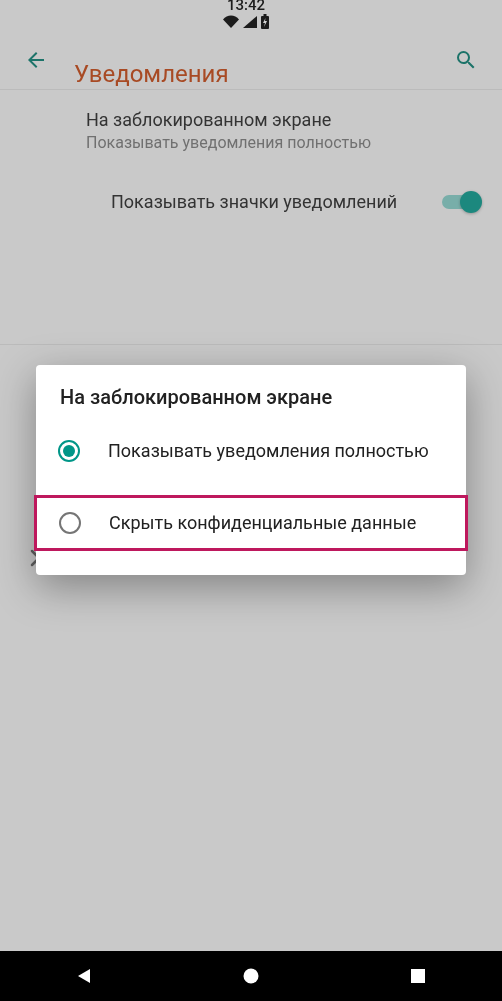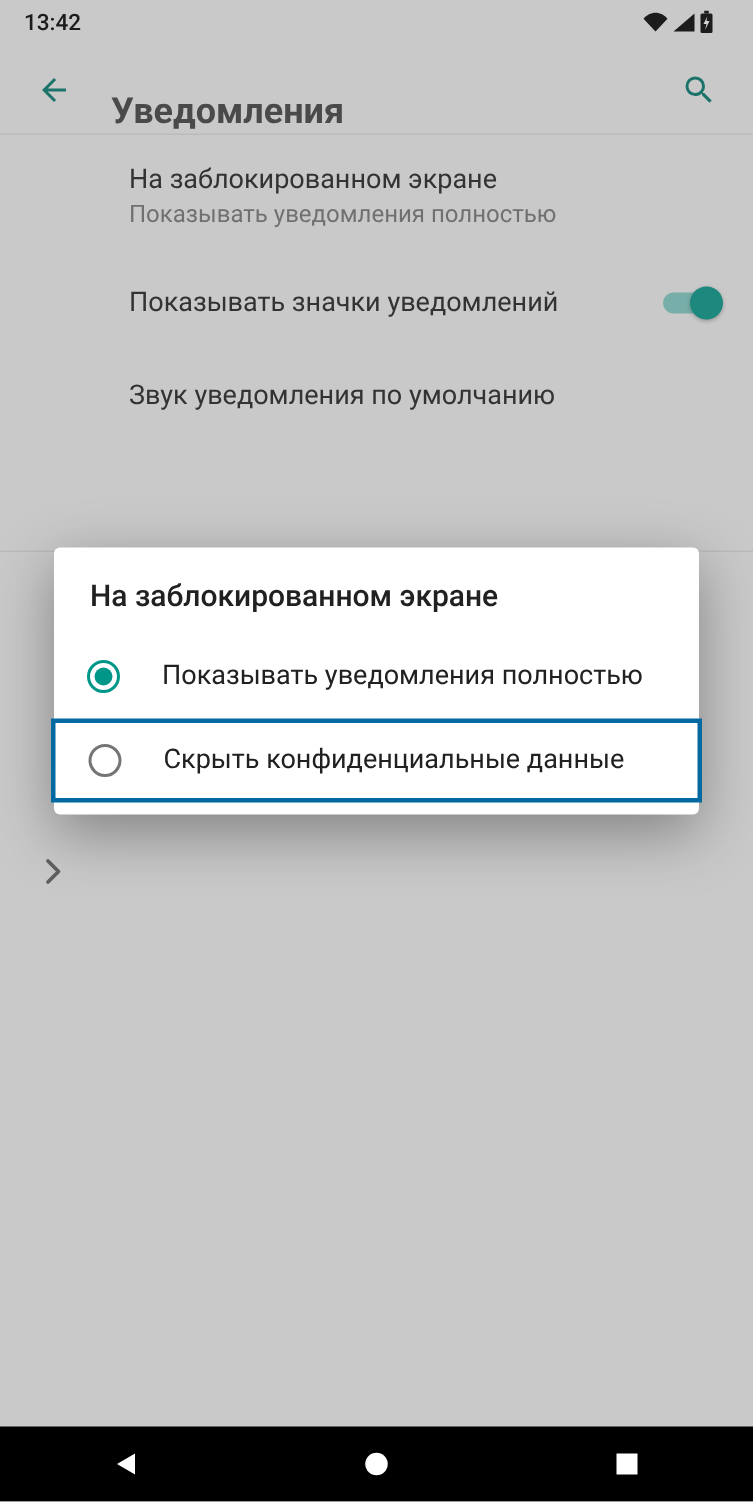--- a/index.html
+++ b/index.html
@@ -23,26 +23,27 @@
       background: rgba(100,100,100,0.28);
       z-index: 5;
     }
     
     .statusbar {
       position: absolute;
       top: 0; left: 0; right: 16px;
       height: 30px;
       display: flex;
       align-items: center;
-      justify-content: space-between;
+      justify-content: flex-end;
       padding: 0 10px 0 16px;
       color: #000;
       font-size: 15px;
       font-weight: 500;
       z-index: 2;
+      flex-direction: column;
     }
     .status-right { display: flex; align-items: center; gap: 2px; }
     .status-right svg { display: block; }
     
     .appbar {
       position: absolute;
       top: 30px; left: 0; right: 0;
       height: 60px;
       display: flex;
       align-items: center;
@@ -50,23 +51,23 @@
       border-bottom: 1px solid #ddd;
       z-index: 2;
     }
     .back-btn {
       width: 40px; height: 40px;
       display: flex; align-items: center; justify-content: center;
       color: #00796b;
       margin-right: 18px;
     }
     .appbar-title {
-      color: #404040;
+      color: #c2410c;
       font-size: 24px;
-      font-weight: 700;
+      font-weight: 400;
       flex: 1;
       margin-top: 28px;
     }
     .search-btn {
       width: 40px; height: 40px;
       display: flex; align-items: center; justify-content: center;
       color: #00796b;
     }
     
     .content {
@@ -84,21 +85,21 @@
       line-height: 1.3;
     }
     .setting-sub {
       font-size: 16px;
       color: #757575;
       margin-top: 2px;
     }
     .switch-row {
       display: flex;
       align-items: center;
-      padding: 20px 20px 20px 86px;
+      padding: 20px 20px 20px 111px;
     }
     .switch-row .setting-title { flex: 1; }
     .switch {
       width: 40px; height: 22px;
       position: relative;
     }
     .switch-track {
       position: absolute;
       top: 4px; left: 0;
       width: 34px; height: 14px;
@@ -154,22 +155,22 @@
       color: #212121;
       padding: 0 24px 14px 24px;
     }
     .radio-row {
       display: flex;
       align-items: center;
       padding: 13px 20px 13px 22px;
       min-height: 56px;
     }
     .radio-row.highlighted {
-      border: 3px solid #0369a1;
-      margin: 0 -2px;
+      border: 3px solid #be185d;
+      margin: 16px -2px;
     }
     .radio {
       width: 22px; height: 22px;
       border: 2px solid #757575;
       border-radius: 50%;
       flex-shrink: 0;
       margin-right: 28px;
       position: relative;
     }
     .radio.checked {
@@ -247,21 +248,20 @@
     <div class="setting-sub">Показывать уведомления полностью</div>
   </div>
   <div class="switch-row">
     <div class="setting-title">Показывать значки уведомлений</div>
     <div class="switch">
       <div class="switch-track"></div>
       <div class="switch-thumb"></div>
     </div>
   </div>
   <div class="setting">
-    <div class="setting-title">Звук уведомления по умолчанию</div>
   </div>
 
   <div style="height:70px"></div>
   <div class="section-divider"></div>
   <div class="section-header">Недавно отправленные</div>
 
   <div style="height:140px"></div>
 
   <div class="chevron-row">
     <div class="chevron-cell">

